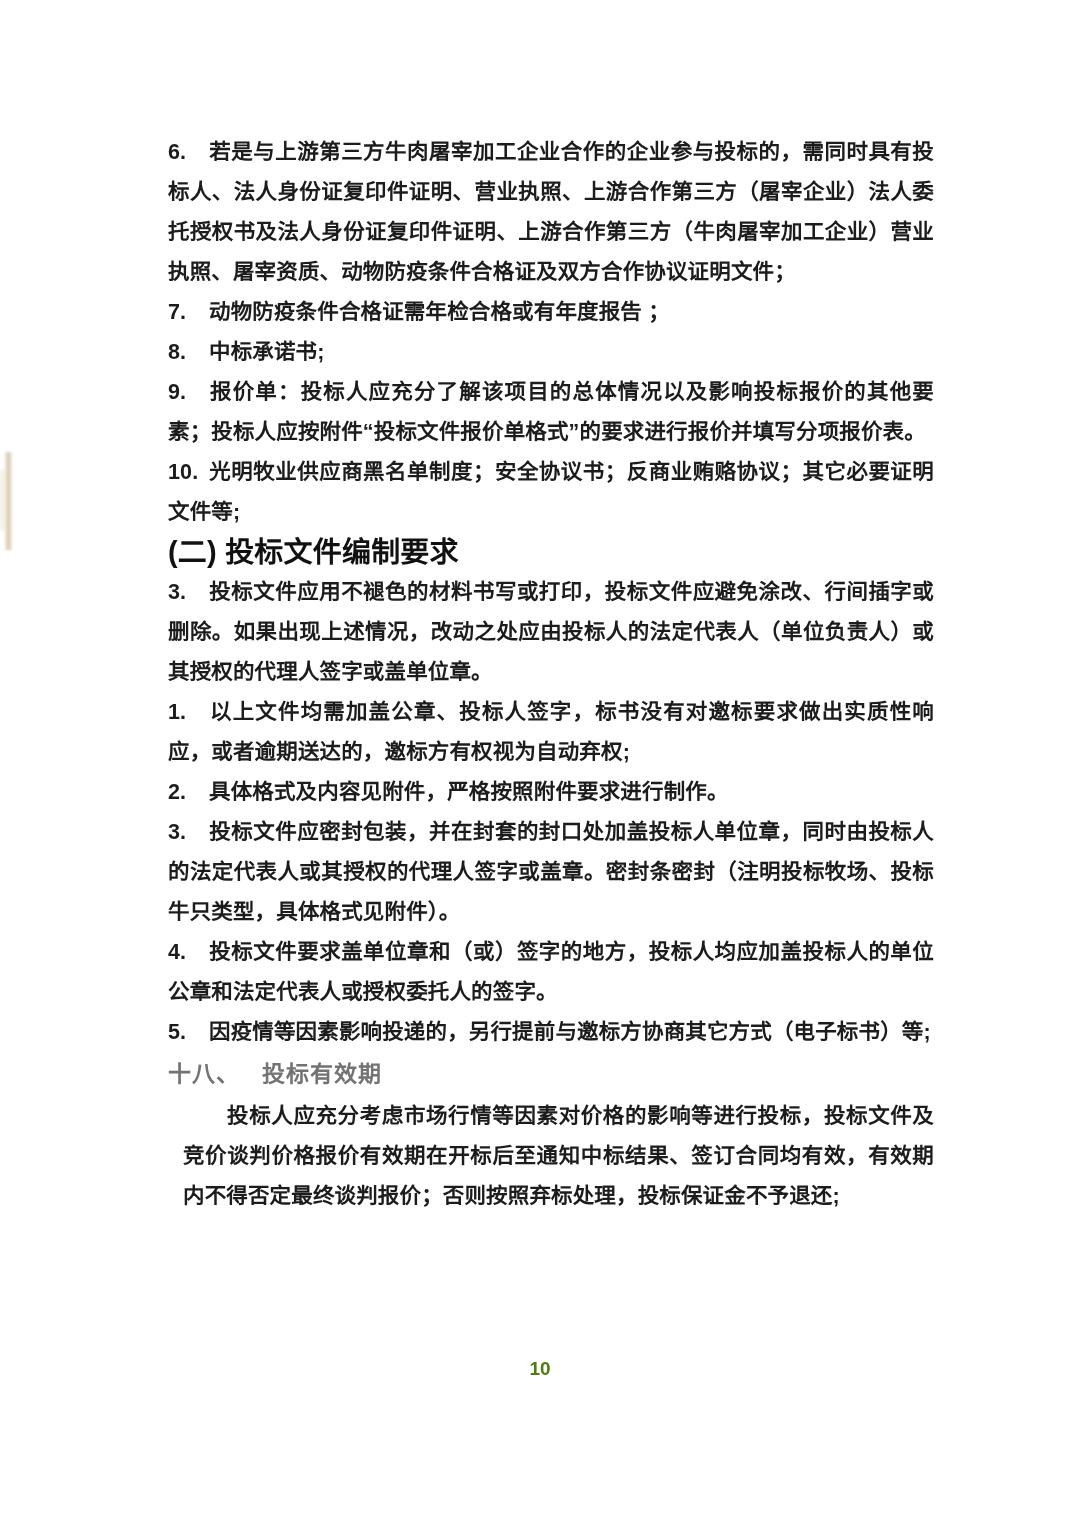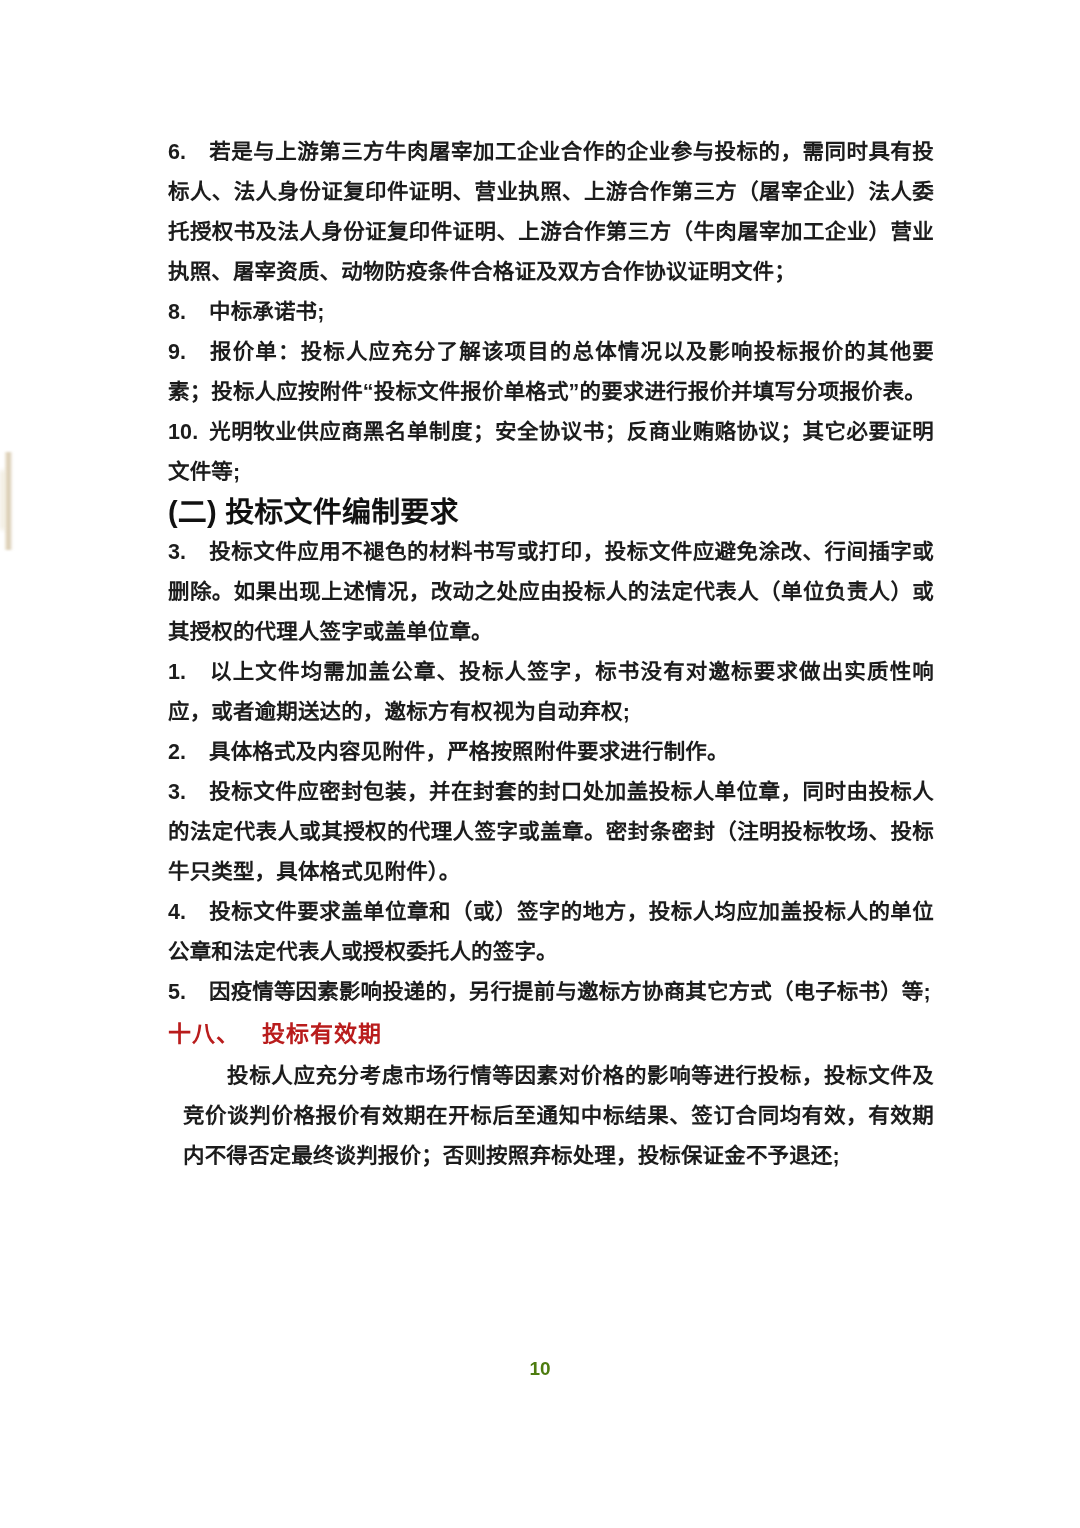--- a/index.html
+++ b/index.html
@@ -85,21 +85,21 @@
     line-height: 40px;
     color: #111111;
     letter-spacing: 0.2px;
   }
 
   .big-heading {
     margin: 0;
     font-weight: 800;
     font-size: 23px;
     line-height: 44px;
-    color: #b91c1c;
+    color: #737373;
     letter-spacing: 1px;
   }
   .big-heading .hnum { margin-right: 22px; }
 
   .para-indent {
     text-indent: 2.05em;
   }
 
   .page-number {
     position: absolute;
@@ -120,20 +120,23 @@
 
   <div class="scan-streak"></div>
   <div class="scan-streak2"></div>
 
   <div class="content">
 
     <div class="doc-text li">
       <span class="num">6.</span><span>若是与上游第三方牛肉屠宰加工企业合作的企业参与投标的，需同时具有投标人、法人身份证复印件证明、营业执照、上游合作第三方（屠宰企业）法人委托授权书及法人身份证复印件证明、上游合作第三方（牛肉屠宰加工企业）营业执照、屠宰资质、动物防疫条件合格证及双方合作协议证明文件；</span>
     </div>
 
+    <div class="doc-text li">
+      <span class="num">7.</span><span>动物防疫条件合格证需年检合格或有年度报告 ；</span>
+    </div>
 
     <div class="doc-text li">
       <span class="num">8.</span><span>中标承诺书;</span>
     </div>
 
     <div class="doc-text li">
       <span class="num">9.</span><span>报价单：投标人应充分了解该项目的总体情况以及影响投标报价的其他要素；投标人应按附件“投标文件报价单格式”的要求进行报价并填写分项报价表。</span>
     </div>
 
     <div class="doc-text li">

